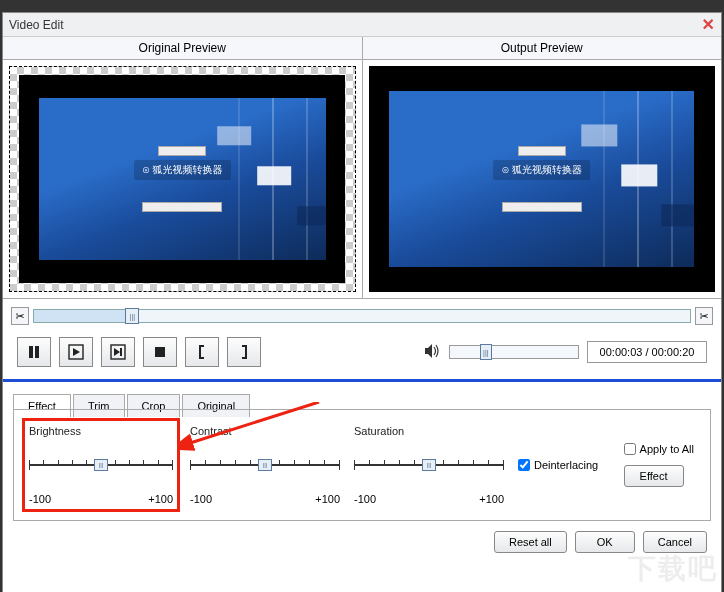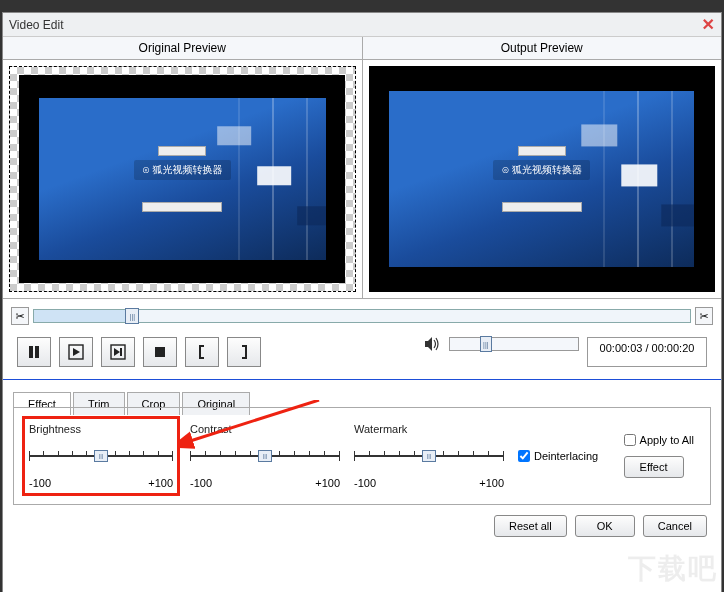--- a/index.html
+++ b/index.html
@@ -23,34 +23,34 @@
 .wallpaper::before { content:""; position:absolute; right:18%; top:0; bottom:0; width:2px; background: rgba(255,255,255,0.25); box-shadow: 34px 0 rgba(255,255,255,0.18), -34px 0 rgba(255,255,255,0.12); }
 .wallpaper::after { content:""; position:absolute; width:12%; height:12%; background: rgba(255,255,255,0.9); right:18%; top:48%; transform: translate(50%,-50%); box-shadow: -40px -40px rgba(255,255,255,0.5), 40px 40px rgba(12,40,90,0.6); }
 .wmtext { position:relative; z-index:2; color:#fff; font-size:10px; background: rgba(0,0,0,0.18); padding:3px 8px; border-radius:2px; }
 .winput { position:relative; z-index:2; width:48px; height:10px; background:#eee; border:1px solid #aaa; margin:4px; }
 .winput.long { width:80px; margin-top:22px; }
 .timeline-row { padding: 8px 8px 2px; display: flex; align-items: center; gap: 2px; }
 .scissor-btn { width: 18px; height: 18px; border: 1px solid #999; background: #f4f6f9; display:flex; align-items:center; justify-content:center; font-size:11px; }
 .timeline { flex:1; height:14px; border:1px solid #8aa; background:#f0f5fa; position:relative; margin:0 2px; }
 .timeline .prog { position:absolute; left:0; top:0; bottom:0; width:15%; background:#cfe3f5; }
 .timeline .thumb { position:absolute; top:-2px; left:15%; transform:translateX(-50%); width:14px; height:16px; background:#e8eef6; border:1px solid #5a7aa0; font-size:7px; display:flex; align-items:center; justify-content:center; color:#4a6a90; }
-.controls { display:flex; gap:8px; padding:10px 14px 12px; border-bottom:1px solid #1d4ed8; }
+.controls { display:flex; align-items:center; gap:8px; padding:10px 14px 12px; border-bottom:3px solid #1d4ed8; }
 .ctrl-btn { width:34px; height:30px; border:1px solid #888; background:linear-gradient(#fdfdfd,#e6e8eb); display:flex; align-items:center; justify-content:center; font-size:14px; color:#222; }
 .ctrl-btn svg { width:16px; height:16px; }
 .spacer { flex:1; }
 .vol-icon { font-size:14px; color:#333; }
 .vol-slider { width:130px; height:14px; border:1px solid #999; background:#f4f7fb; position:relative; }
 .vol-slider .vthumb { position:absolute; top:-2px; left:28%; transform:translateX(-50%); width:12px; height:16px; background:#e8eef6; border:1px solid #5a7aa0; font-size:7px; display:flex;align-items:center;justify-content:center;color:#4a6a90;}
 .time-box { border:1px solid #999; background:#fff; padding:4px 10px; font-size:11px; min-width:120px; text-align:center; }
 .tabs-wrap { padding: 4px 10px 0; }
 .tabs { display:flex; gap:2px; }
 .tab { padding:5px 14px; border:1px solid #aaa; border-bottom:none; background:#f0f2f5; position:relative; top:8px; }
 .tab.active { background:#fff; }
 .tab-panel { border:1px solid #aaa; padding:12px; display:flex; align-items:center; gap:14px; position:relative; min-height:90px; }
-.slider-group { display:flex; flex-direction:column; gap:13px; width:150px; }
+.slider-group { display:flex; flex-direction:column; gap:20px; width:150px; }
 .slider-group.highlight { border:3px solid #e21; padding:4px; width:158px; margin:-4px; }
 .glabel { font-size:11px; color:#222; }
 .gslider { height:16px; position:relative; }
 .gslider .track { position:absolute; top:7px; left:0; right:0; height:2px; background:#333; }
 .gslider .ticks { position:absolute; top:3px; left:0; right:0; height:10px; display:flex; justify-content:space-between; }
 .gslider .ticks span { width:1px; height:6px; background:#333; display:block; }
 .gslider .ticks span.big { height:10px; }
 .gslider .sthumb { position:absolute; top:2px; left:50%; transform:translateX(-50%); width:14px; height:12px; background:#e8eef6; border:1px solid #5a7aa0; font-size:6px; display:flex; align-items:center; justify-content:center; color:#4a6a90;}
 .glimits { display:flex; justify-content:space-between; font-size:11px; }
 .cb-row { display:flex; align-items:center; gap:4px; }
@@ -222,21 +222,21 @@
             </div>
           <div class="sthumb">|||</div>
         </div>
         <div class="glimits">
           <span>-100</span>
           <span>+100</span>
         </div>
       </div>
 
       <div class="slider-group">
-        <div class="glabel">Watermark</div>
+        <div class="glabel">Saturation</div>
         <div class="gslider">
           <div class="track"></div>
           <div class="ticks">
               <span class="big"></span>
               <span></span>
               <span></span>
               <span></span>
               <span></span>
               <span class="big"></span>
               <span></span>

